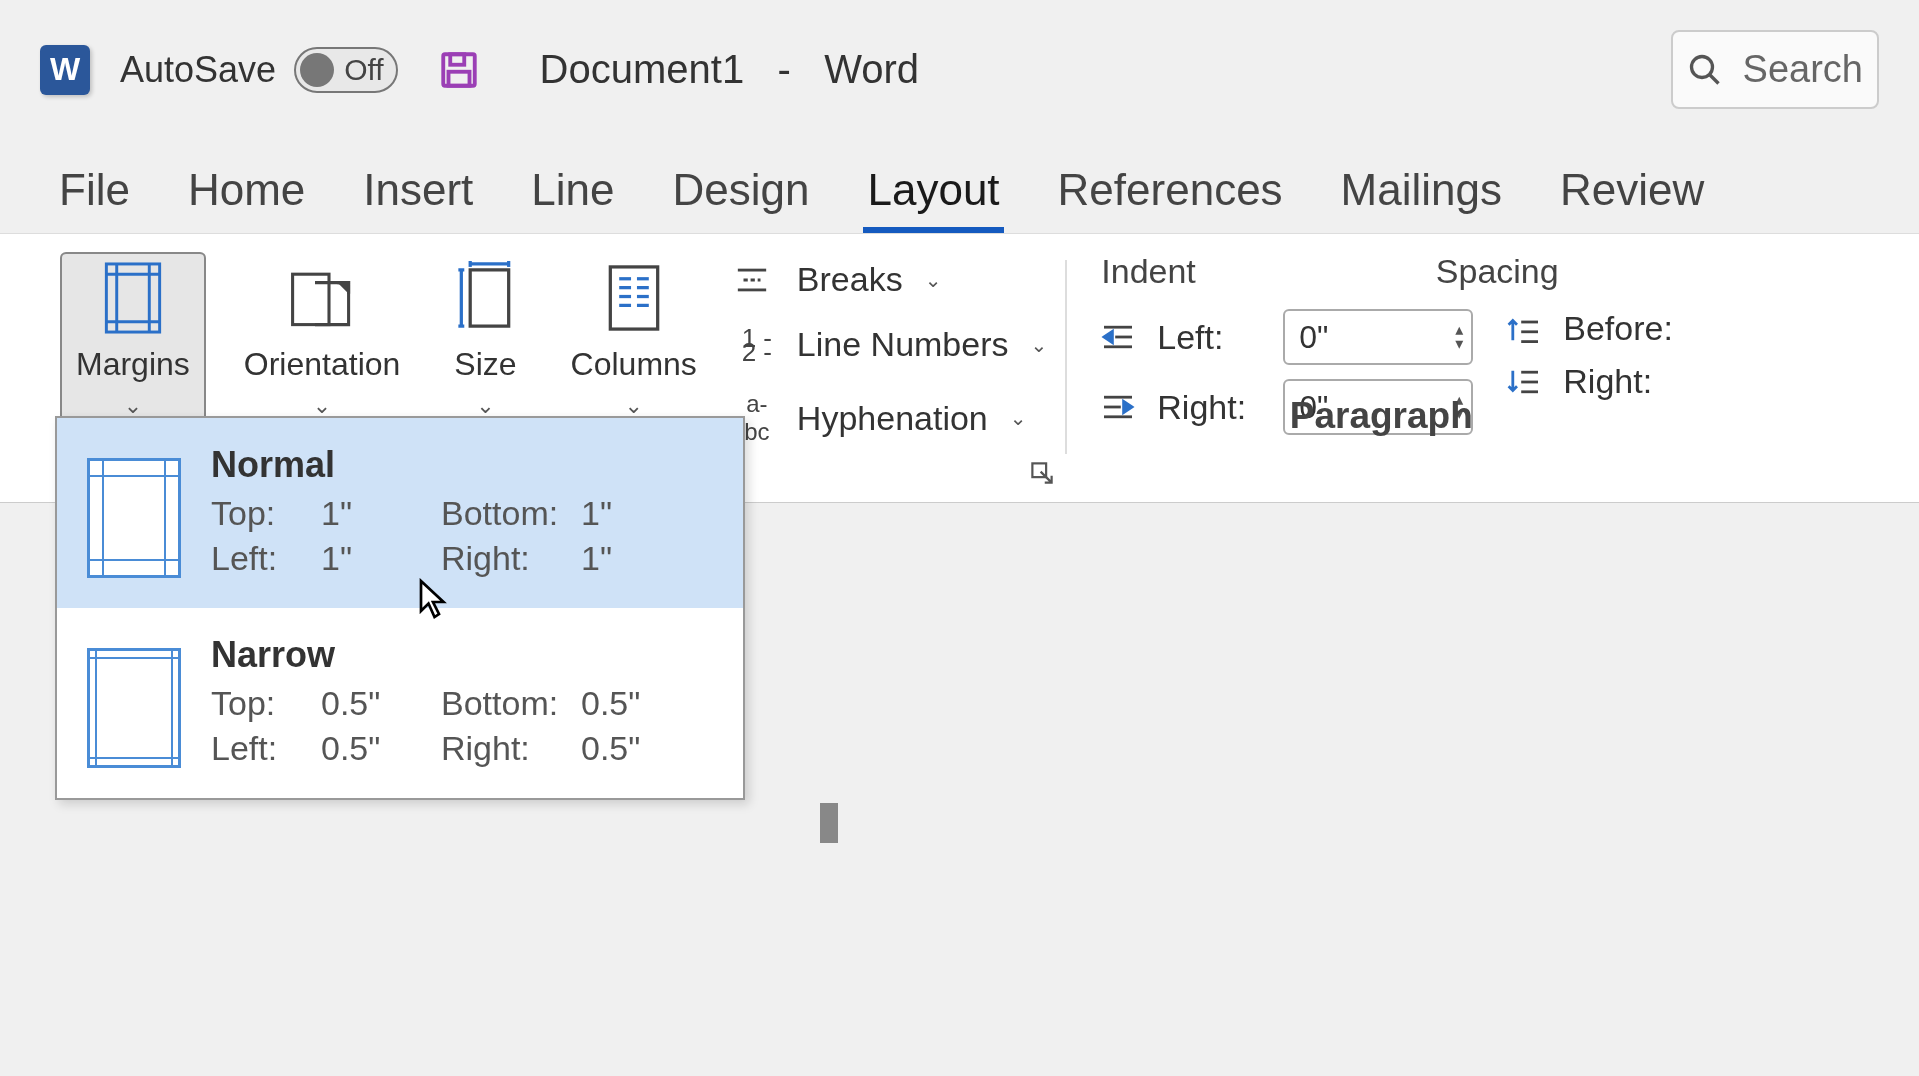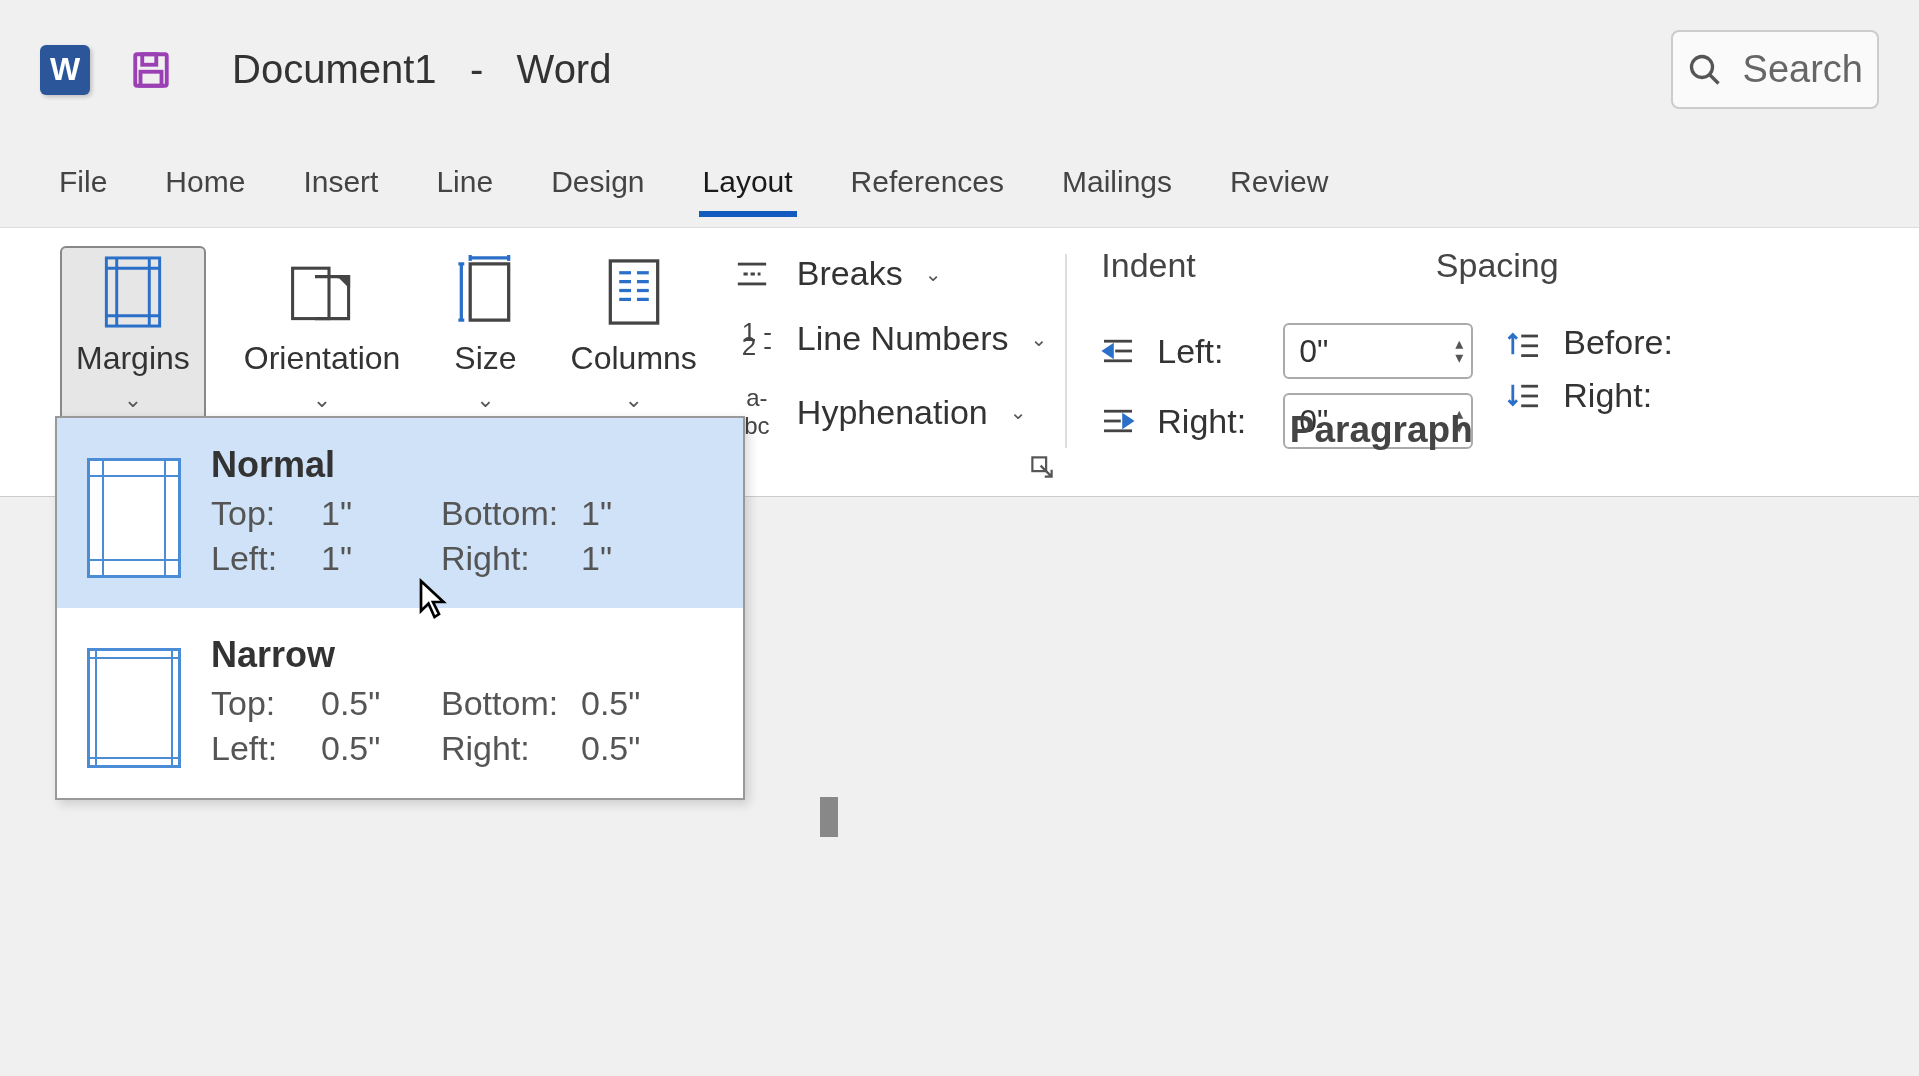--- a/index.html
+++ b/index.html
@@ -9,41 +9,41 @@
   .word-logo { width: 50px; height: 50px; background: #2b579a; border-radius: 6px; display: flex; align-items: center; justify-content: center; color: #fff; font-weight: bold; font-size: 32px; box-shadow: 2px 2px 4px rgba(0,0,0,0.2); }
   .autosave-wrap { display: flex; align-items: center; gap: 18px; font-size: 36px; color: #333; }
   .autosave-toggle { display: flex; align-items: center; border: 2px solid #777; border-radius: 50px; padding: 4px 12px 4px 4px; gap: 10px; background: #e8e8e8; }
   .toggle-knob { width: 34px; height: 34px; background: #777; border-radius: 50%; }
   .toggle-label { font-size: 30px; color: #444; }
   .save-icon { color: #9b3fb5; font-size: 42px; margin-left: 10px; }
   .doc-title { font-size: 40px; color: #333; margin-left: 30px; }
   .search-box { margin-left: auto; display: flex; align-items: center; gap: 20px; background: #fafafa; border: 2px solid #ccc; border-radius: 8px; padding: 16px 14px; font-size: 38px; color: #666; }
   .search-icon { font-size: 36px; }
   
-  .tabs { display: flex; gap: 50px; padding: 30px 55px 10px 55px; font-size: 30px; color: #444; background: #f0f0f0; }
+  .tabs { display: flex; gap: 50px; padding: 30px 55px 0 55px; font-size: 44px; color: #444; background: #f0f0f0; }
   .tab { padding: 6px 4px 12px 4px; cursor: default; }
   .tab.active { color: #1a1a1a; font-weight: 400; border-bottom: 6px solid #155abf; }
   
   .ribbon { display: flex; background: #fff; border-top: 1px solid #ddd; border-bottom: 1px solid #ccc; padding: 18px 40px 8px 40px; gap: 0px; align-items: stretch; min-height: 270px; position: relative; }
   
   .rb-group { display: flex; align-items: flex-start; gap: 22px; padding: 0 20px; position: relative; }
   .rb-group.sep::after { content: ""; position: absolute; right: 0; top: 8px; bottom: 40px; width: 2px; background: #ddd; }
   
   .big-btn { display: flex; flex-direction: column; align-items: center; justify-content: flex-start; padding: 4px 14px 6px 14px; gap: 8px; font-size: 32px; color: #333; border: 2px solid transparent; border-radius: 6px; }
   .big-btn.pressed { background: #e6e6e6; border: 2px solid #888; }
   .big-btn .icon-area { height: 80px; display: flex; align-items: center; justify-content: center; }
   .big-btn .chev { font-size: 22px; color: #555; margin-top: 2px; }
   
   .stack-btns { display: flex; flex-direction: column; gap: 26px; padding-top: 8px; }
   .stack-btn { display: flex; align-items: center; gap: 18px; font-size: 34px; color: #333; }
   .stack-btn .glyph { width: 44px; text-align: center; color: #2b579a; font-size: 30px; }
   .stack-btn .chev { font-size: 20px; color: #555; margin-left: 4px; }
   
   .para-group { display: flex; flex-direction: column; gap: 14px; padding-top: 0px; position: relative; }
-  .para-header { display: flex; gap: 240px; font-size: 34px; color: #444; margin-bottom: 24px; }
+  .para-header { display: flex; gap: 240px; font-size: 34px; color: #444; margin-bottom: 4px; }
   .para-row { display: flex; align-items: center; gap: 16px; }
   .para-row .glyph { width: 40px; color: #2b579a; font-size: 30px; }
   .para-row .lbl { font-size: 34px; color: #333; width: 110px; }
   .spinner { display: flex; align-items: center; border: 2px solid #aaa; border-radius: 6px; width: 190px; height: 56px; background: #fff; }
   .spinner .val { flex: 1; padding: 0 14px; font-size: 32px; color: #333; }
   .spinner .arrows { display: flex; flex-direction: column; padding: 0 8px; color: #555; font-size: 16px; line-height: 14px; }
   .para-label-bottom { text-align: center; font-size: 37px; color: #444; margin-top: 20px; position: absolute; bottom: -2px; left: 0; right: 12px; font-weight: bold; }
   .launcher { position: absolute; right: 12px; bottom: 10px; font-size: 22px; color: #555; }
   
   .dropdown { position: absolute; left: 55px; top: 416px; width: 690px; background: #fff; border: 2px solid #999; box-shadow: 4px 4px 10px rgba(0,0,0,0.15); z-index: 10; }
@@ -66,20 +66,27 @@
   .page-edge { position: absolute; left: 820px; top: 300px; width: 18px; height: 40px; background: #888; }
   
   
   svg { display: block; }
 </style>
 </head>
 <body>
 
 <div class="titlebar">
   <div class="word-logo">W</div>
+  <div class="autosave-wrap">
+    <span>AutoSave</span>
+    <div class="autosave-toggle">
+      <div class="toggle-knob"></div>
+      <span class="toggle-label">Off</span>
+    </div>
+  </div>
   <div class="save-icon">
     <svg width="42" height="42" viewBox="0 0 24 24" fill="none" stroke="#9b3fb5" stroke-width="2.2">
       <rect x="3" y="3" width="18" height="18" rx="1"></rect>
       <rect x="7" y="3" width="8" height="6"></rect>
       <rect x="6" y="13" width="12" height="8"></rect>
     </svg>
   </div>
   <div class="doc-title">
     <span>Document1</span>
     <span>&nbsp;&nbsp;-&nbsp;&nbsp;</span>

